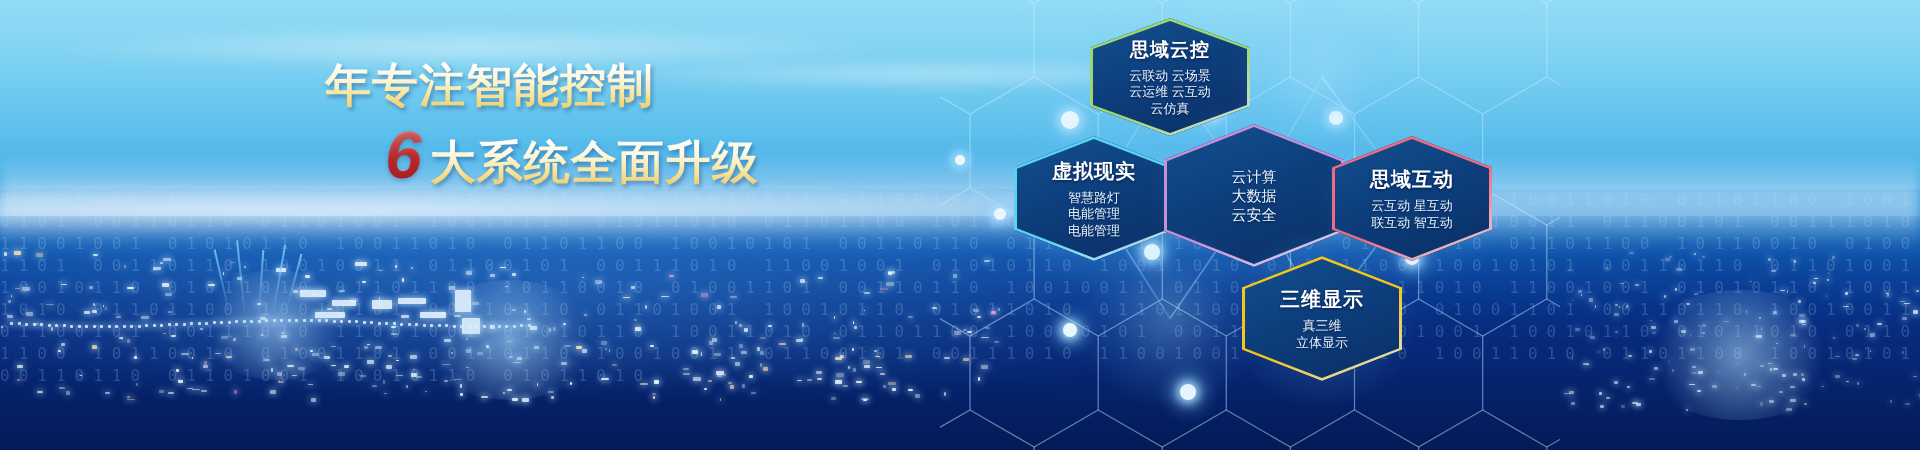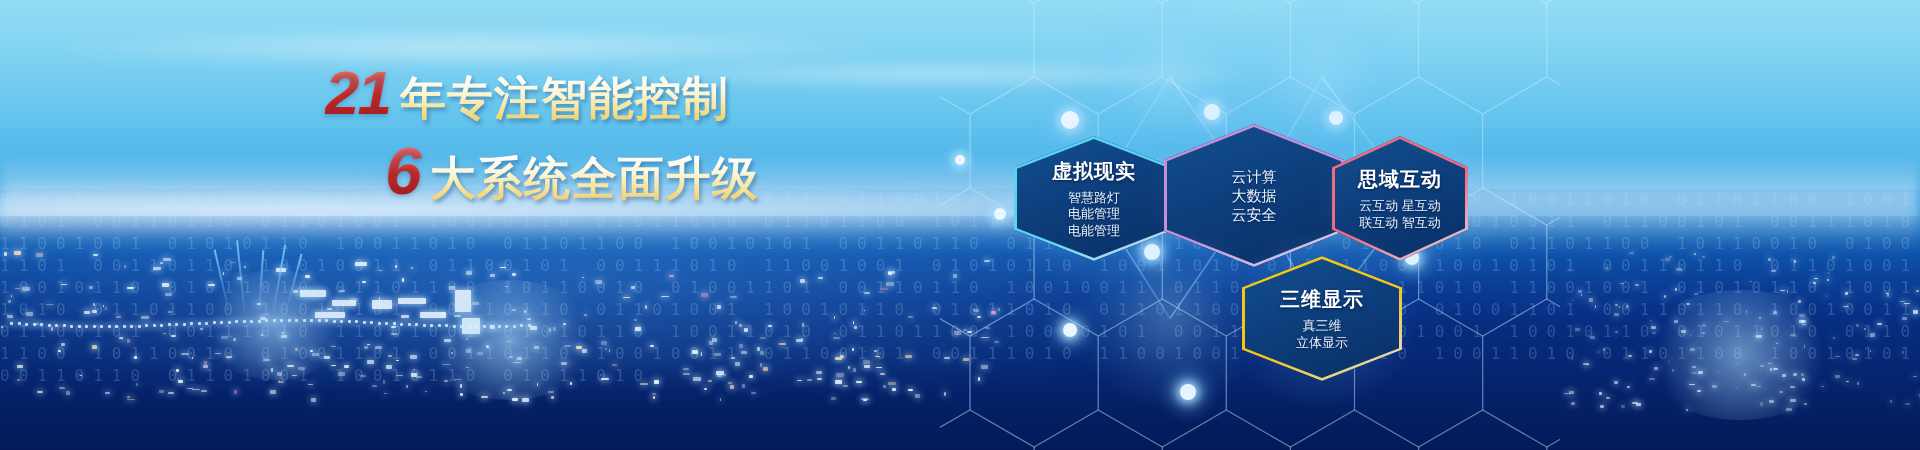--- a/index.html
+++ b/index.html
@@ -652,21 +652,20 @@
       <div class="beam" style="left: 258px; top: 250px; height: 62px; transform: rotate(4deg);"></div>
       <div class="beam" style="left: 272px; top: 244px; height: 70px; transform: rotate(10deg);"></div>
       <div class="beam" style="left: 286px; top: 252px; height: 56px; transform: rotate(15deg);"></div>
       <div class="towerglow" style="left: 200px; top: 270px; width: 150px; height: 110px;"></div>
       <div class="towerglow" style="left: 420px; top: 280px; width: 180px; height: 120px;"></div>
       <div class="towerglow" style="left: 1640px; top: 290px; width: 200px; height: 130px;"></div>
     </div>
 
   <div class="headline">
     <div class="hl-line">
-      <span class="num" style="background-image: linear-gradient(rgb(255, 131, 118) 0%, rgb(238, 35, 17) 55%, rgb(207, 16, 0) 100%);">21</span>
       <span class="cn">年专注智能控制</span>
     </div>
     <div class="hl-line l2">
       <span class="num big" style="background-image: linear-gradient(rgb(255, 131, 118) 0%, rgb(238, 35, 17) 55%, rgb(207, 16, 0) 100%);">6</span>
       <span class="cn">大系统全面升级</span>
     </div>
   </div>
 
 
   <div class="net" id="net">
@@ -746,20 +745,29 @@
       <div class="node" style="left: 123px; top: 323px; width: 14px; height: 14px;"></div>
       <div class="halo" style="left: 39px; top: 193px; width: 42px; height: 42px;"></div>
       <div class="node" style="left: 54px; top: 208px; width: 12px; height: 12px;"></div>
       <div class="halo" style="left: 447.5px; top: 233.5px; width: 49px; height: 49px;"></div>
       <div class="node" style="left: 465px; top: 251px; width: 14px; height: 14px;"></div>
       <div class="halo" style="left: 220px; top: 364px; width: 56px; height: 56px;"></div>
       <div class="node" style="left: 240px; top: 384px; width: 16px; height: 16px;"></div>
       <div class="halo" style="left: 2.5px; top: 142.5px; width: 35px; height: 35px;"></div>
       <div class="node" style="left: 15px; top: 155px; width: 10px; height: 10px;"></div>
       <div class="halo" style="left: 128px; top: -4px; width: 204px; height: 162px; opacity: 0.55;"></div>
+      <div class="hex" style="left: 150px; top: 18px; width: 160px; height: 118px;">
+        <div class="ring" style="background: linear-gradient(150deg, rgb(159, 216, 106) 0%, rgb(159, 216, 106) 55%, rgba(255, 255, 255, 0.85) 100%);"></div>
+        <div class="hex-title" style="font-size: 19px; margin-bottom: 5px;">思域云控</div>
+        <div class="hex-sub" style="font-size: 13px;">
+          <div>云联动 云场景</div>
+          <div>云运维 云互动</div>
+          <div>云仿真</div>
+        </div>
+      </div>
       <div class="halo" style="left: 280px; top: -4px; width: 204px; height: 162px; opacity: 0.55;"></div>
       <div class="halo" style="left: 52px; top: 114px; width: 204px; height: 169px; opacity: 0.55;"></div>
       <div class="hex" style="left: 74px; top: 136px; width: 160px; height: 125px;">
         <div class="ring" style="background: linear-gradient(150deg, rgb(89, 212, 240) 0%, rgb(89, 212, 240) 55%, rgba(255, 255, 255, 0.85) 100%);"></div>
         <div class="hex-title" style="font-size: 20px; margin-bottom: 5px;">虚拟现实</div>
         <div class="hex-sub" style="font-size: 13px;">
           <div>智慧路灯</div>
           <div>电能管理</div>
           <div>电能管理</div>
         </div>
@@ -767,21 +775,21 @@
       <div class="halo" style="left: 202px; top: 102px; width: 224px; height: 187px; opacity: 0.55;"></div>
       <div class="hex" style="left: 224px; top: 124px; width: 180px; height: 143px;">
         <div class="ring" style="background: linear-gradient(150deg, rgb(200, 143, 216) 0%, rgb(200, 143, 216) 55%, rgba(255, 255, 255, 0.85) 100%);"></div>
         <div class="hex-sub" style="font-size: 15px;">
           <div>云计算</div>
           <div>大数据</div>
           <div>云安全</div>
         </div>
       </div>
       <div class="halo" style="left: 370px; top: 114px; width: 204px; height: 169px; opacity: 0.55;"></div>
-      <div class="hex" style="left: 392px; top: 136px; width: 136px; height: 125px;">
+      <div class="hex" style="left: 392px; top: 136px; width: 160px; height: 125px;">
         <div class="ring" style="background: linear-gradient(150deg, rgb(240, 106, 128) 0%, rgb(240, 106, 128) 55%, rgba(255, 255, 255, 0.85) 100%);"></div>
         <div class="hex-title" style="font-size: 20px; margin-bottom: 5px;">思域互动</div>
         <div class="hex-sub" style="font-size: 13px;">
           <div>云互动 星互动</div>
           <div>联互动 智互动</div>
         </div>
       </div>
       <div class="halo" style="left: 128px; top: 234px; width: 204px; height: 169px; opacity: 0.55;"></div>
       <div class="halo" style="left: 280px; top: 234px; width: 204px; height: 169px; opacity: 0.55;"></div>
       <div class="hex" style="left: 302px; top: 256px; width: 160px; height: 125px;">

